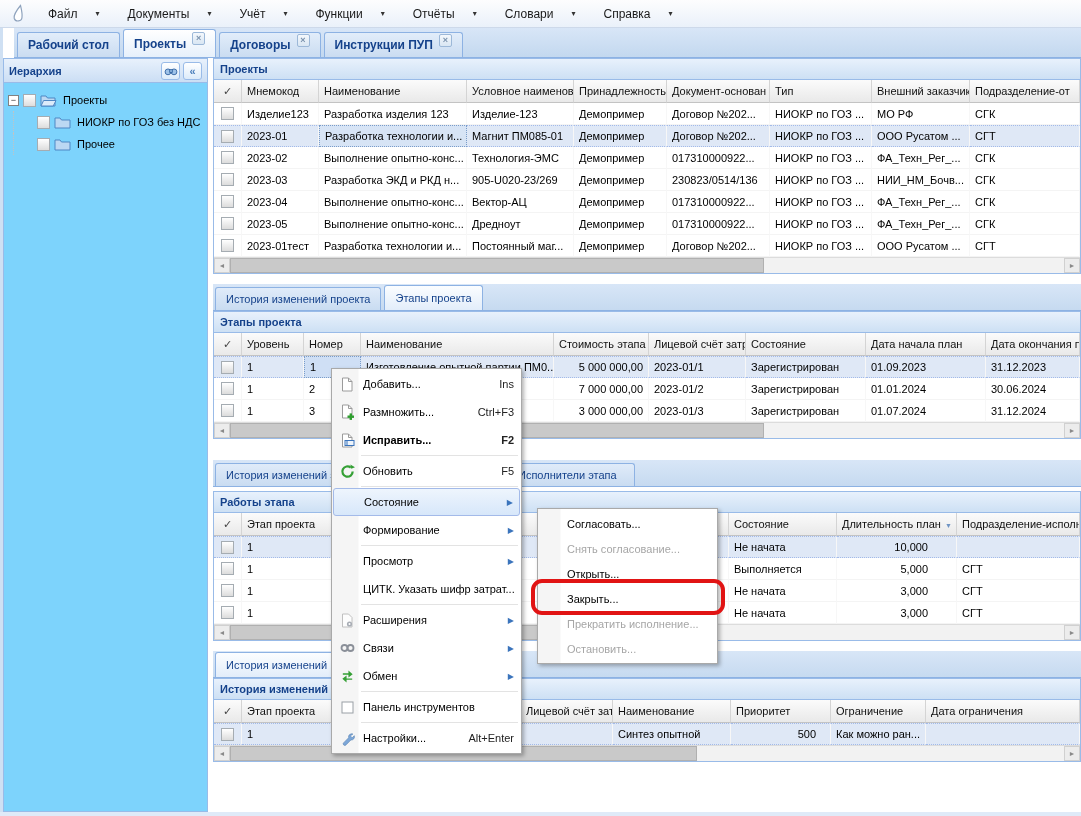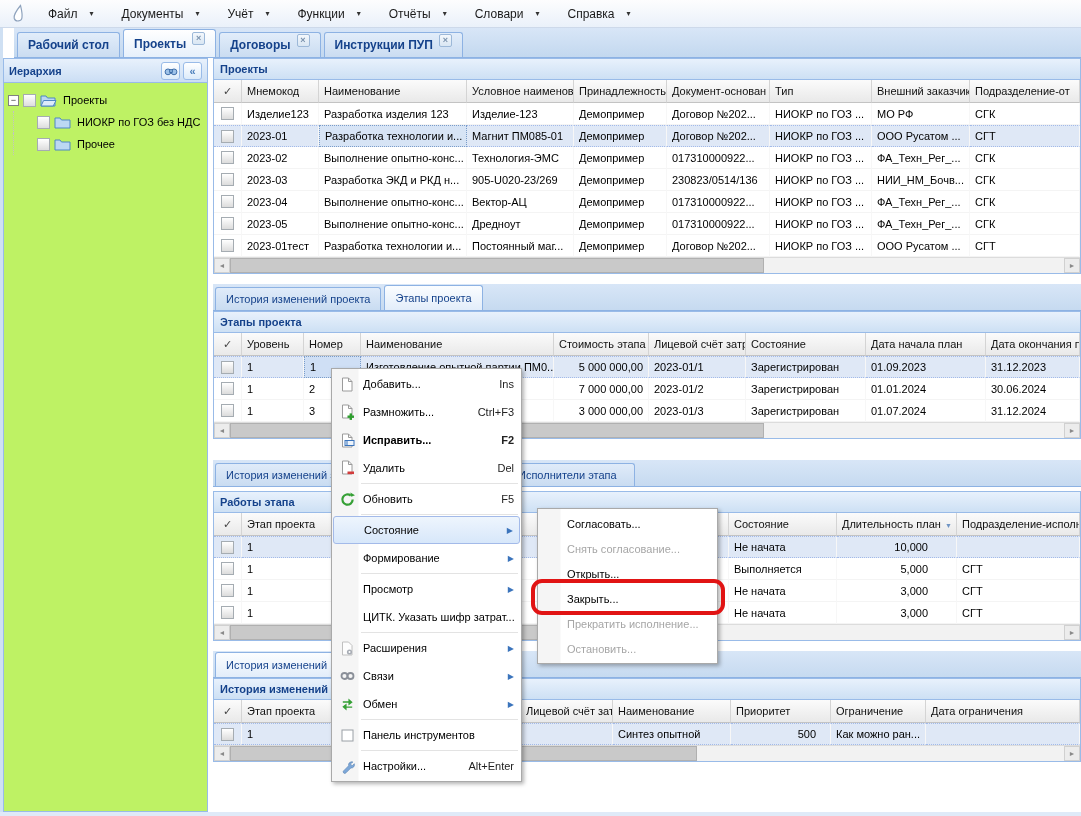--- a/index.html
+++ b/index.html
@@ -7,39 +7,39 @@
     font-family:"Liberation Sans", sans-serif; font-size:11px; color:#000; }
 
   
   #frame-left { position:absolute; left:0; top:28px; width:3px; bottom:0; background:#cfe0f3; }
   #frame-bottom { position:absolute; left:0; right:0; bottom:0; height:4px; background:#dfeaf8; }
 
   
   #menubar { position:absolute; left:0; top:0; width:1081px; height:28px;
     background:linear-gradient(#fdfdfe,#eaf1fa); border-bottom:1px solid #cdd9ea;
     display:flex; align-items:center; gap:4px; padding-left:6px; }
-  .mb-item { display:flex; align-items:center; gap:12px; padding:4px 12px; font-size:12px; color:#1a1a1a; cursor:default;justify-content:space-between; }
+  .mb-item { display:flex; align-items:center; gap:18px; padding:4px 12px; font-size:12px; color:#1a1a1a; cursor:default;justify-content:space-between; }
   .mb-caret { font-size:8px; color:#333; }
   #logo { width:22px; display:flex; justify-content:center; margin-right:4px; }
 
   
   #maintabs { position:absolute; left:14px; top:28px; width:1081px; height:30px;
     background:linear-gradient(#d8e6f7,#c3d8ef); border-bottom:1px solid #8db2e3;
     display:flex; align-items:flex-end; gap:3px; padding-left:3px; }
   .mtab { height:25px; display:flex; align-items:center; gap:6px; padding:0 10px;
     border:1px solid #8db2e3; border-bottom:none; border-radius:3px 3px 0 0;
     background:linear-gradient(#e2edfa,#cadcf1); color:#15428b; font-weight:bold; font-size:12px; }
   .mtab.active { height:28px; background:linear-gradient(#ffffff,#e6f0fb); }
   .tclose { width:13px; height:13px; border:1px solid #9cb8d8; border-radius:2px;
     background:linear-gradient(#f4f8fc,#d9e6f3); color:#7890ac; font-size:9px; line-height:11px;
     text-align:center; position:relative; top:-5px; }
 
   
   #hierarchy { position:absolute; left:3px; top:58px; width:205px; height:754px;
-    border:1px solid #99bbe8; background:#bef264; }
+    border:1px solid #99bbe8; background:#7dd3fc; }
   .phead { height:24px; background:linear-gradient(#e8f1fc,#cbdef4); border-bottom:1px solid #99bbe8;
     color:#15428b; font-weight:bold; display:flex; align-items:center; padding:0 5px; }
   .phead .sp { flex:1; }
   .hbtn { width:19px; height:18px; border:1px solid #99bbe8; border-radius:3px; margin-left:3px;
     background:linear-gradient(#fff,#dcebfa); display:flex; align-items:center; justify-content:center;
     color:#4a7ebb; font-weight:bold; font-size:11px; }
   .tree { padding:6px 2px; }
   .trow { display:flex; align-items:center; height:22px; gap:4px; }
   .texp { width:11px; height:11px; border:1px solid #818181; background:#fff; color:#333;
     font-size:9px; line-height:9px; text-align:center; margin-left:2px; }
@@ -605,31 +605,20 @@
         <svg width="15" height="15" viewBox="0 0 15 15">
           <path d="M2.5 1h6L12 4.5V14H2.5z" fill="#fff" stroke="#9b9b9b"></path>
           <path d="M8.5 1v3.5H12" fill="none" stroke="#9b9b9b"></path>
           <rect x="5" y="7.5" width="9" height="5" fill="#eef4fb" stroke="#3b74bc"></rect>
           <path d="M7 7.5v5" stroke="#3b74bc"></path>
         </svg>
       </span>
     <span class="mlabel">Исправить...</span>
     <span class="mshort">F2</span>
   </div>
-  <div class="mitem">
-    <span class="mico">
-        <svg width="14" height="16" viewBox="0 0 14 16">
-          <path d="M2.5 1h6L12 4.5V14H2.5z" fill="#fff" stroke="#9b9b9b"></path>
-          <path d="M8.5 1v3.5H12" fill="none" stroke="#9b9b9b"></path>
-          <rect x="7.5" y="11.5" width="6.5" height="2.6" fill="#d23b3b"></rect>
-        </svg>
-      </span>
-    <span class="mlabel">Удалить</span>
-    <span class="mshort">Del</span>
-  </div>
   <div class="msep"></div>
   <div class="mitem">
     <span class="mico">
         <svg width="15" height="15" viewBox="0 0 16 16">
           <path d="M13.5 8a5.5 5.5 0 1 1-2-4.2" fill="none" stroke="#35a035" stroke-width="2.4"></path>
           <path d="M11 0.5l1 4.5 4-1.5z" fill="#35a035"></path>
         </svg>
       </span>
     <span class="mlabel">Обновить</span>
     <span class="mshort">F5</span>

